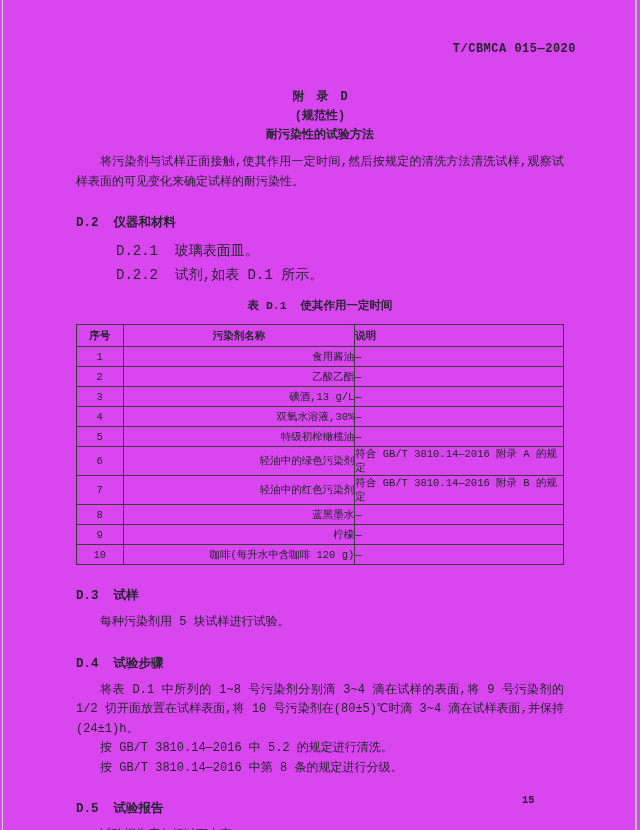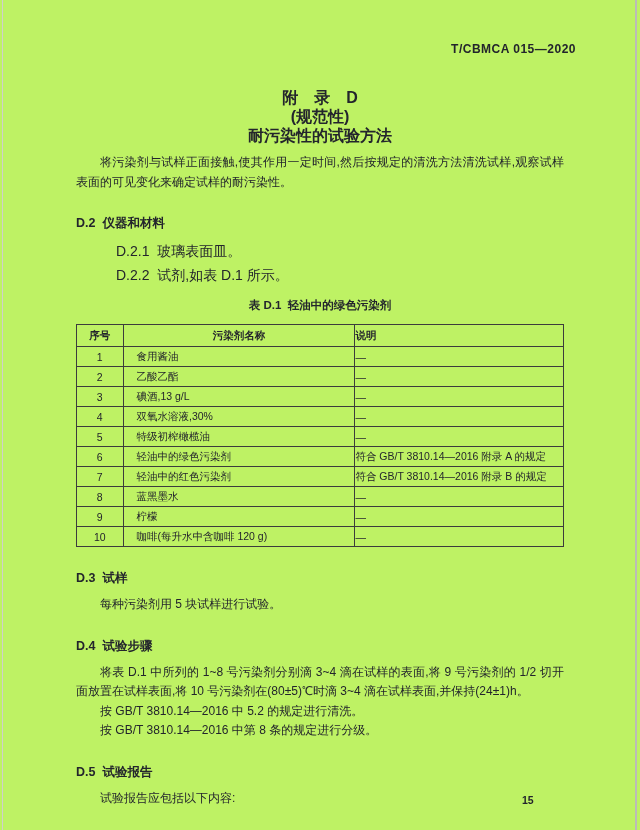--- a/index.html
+++ b/index.html
@@ -1,38 +1,38 @@
 <!DOCTYPE html>
 <html><head>
 <meta charset="utf-8">
 <style>
   html,body{margin:0;padding:0;background:#ffffff;}
   #page{
     position:relative;
     width:640px;height:830px;
-    background:#bef264;
+    background:#d946ef;
     overflow:hidden;
     color:#23252c;
-    font-family:Liberation Sans, sans-serif;
+    font-family:Liberation Mono, monospace;
   }
   .edge{position:absolute;top:0;height:100%;}
   .edge-left{left:2px;width:1px;background:#cfcfcb;}
   .edge-right{left:635px;width:2px;background:#bcbcb8;}
 
   .doc-number{
     position:absolute;top:42px;right:64px;
     font-size:12px;font-weight:bold;letter-spacing:0.5px;
     white-space:pre-wrap;
   }
 
   .content{position:absolute;left:76px;top:0;width:488px;}
   .spacer-top{height:88px;}
 
   .app-title{
-    text-align:center;font-weight:bold;font-size:16px;
+    text-align:center;font-weight:bold;font-size:12px;
     line-height:19px;white-space:pre-wrap;
   }
 
   .sec-heading{
     margin-top:22px;font-weight:bold;font-size:12.5px;line-height:18px;
     white-space:pre-wrap;
   }
   .para{
     margin-top:8px;font-size:12px;line-height:19.5px;
     text-align:justify;text-indent:24px;
@@ -46,21 +46,21 @@
     white-space:pre-wrap;
   }
   table.pol{
     width:488px;margin-top:11px;border-collapse:collapse;
     font-size:10.5px;border:1.5px solid #2f2f2f;
   }
   table.pol th,table.pol td{border:1px solid #3c3c3c;padding:0;}
   table.pol th{height:21px;font-weight:bold;text-align:center;margin-top:40px;}
   table.pol td{height:19px;}
   table.pol .col0{width:47px;text-align:center;}
-  table.pol .col1{width:226px;text-align:left;padding-left:13px;}
+  table.pol .col1{width:226px;text-align:right;padding-left:13px;}
   table.pol .col2{width:215px;text-align:left;}
 
   .page-number{
     position:absolute;bottom:24px;left:522px;
     font-size:10.5px;font-weight:bold;
   }
 </style>
 </head>
 <body>
 
@@ -76,21 +76,21 @@
     <div class="app-title">附　录　D</div>
     <div class="app-title">(规范性)</div>
     <div class="app-title">耐污染性的试验方法</div>
 
     <div class="para">将污染剂与试样正面接触,使其作用一定时间,然后按规定的清洗方法清洗试样,观察试样表面的可见变化来确定试样的耐污染性。</div>
 
     <div class="sec-heading">D.2  仪器和材料</div>
     <div class="sub sub-first">D.2.1  玻璃表面皿。</div>
     <div class="sub">D.2.2  试剂,如表 D.1 所示。</div>
 
-    <div class="table-title">表 D.1  轻油中的绿色污染剂</div>
+    <div class="table-title">表 D.1  使其作用一定时间</div>
 
     <table class="pol">
       <thead>
         <tr>
           <th class="col0">序号</th>
           <th class="col1" style="text-align:center;padding-left:0;">污染剂名称</th>
           <th class="col2">说明</th>
         </tr>
       </thead>
       <tbody>

